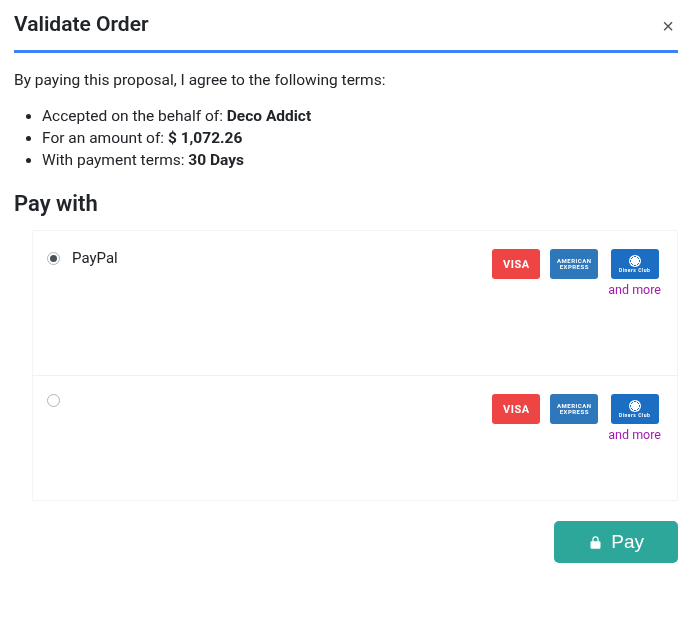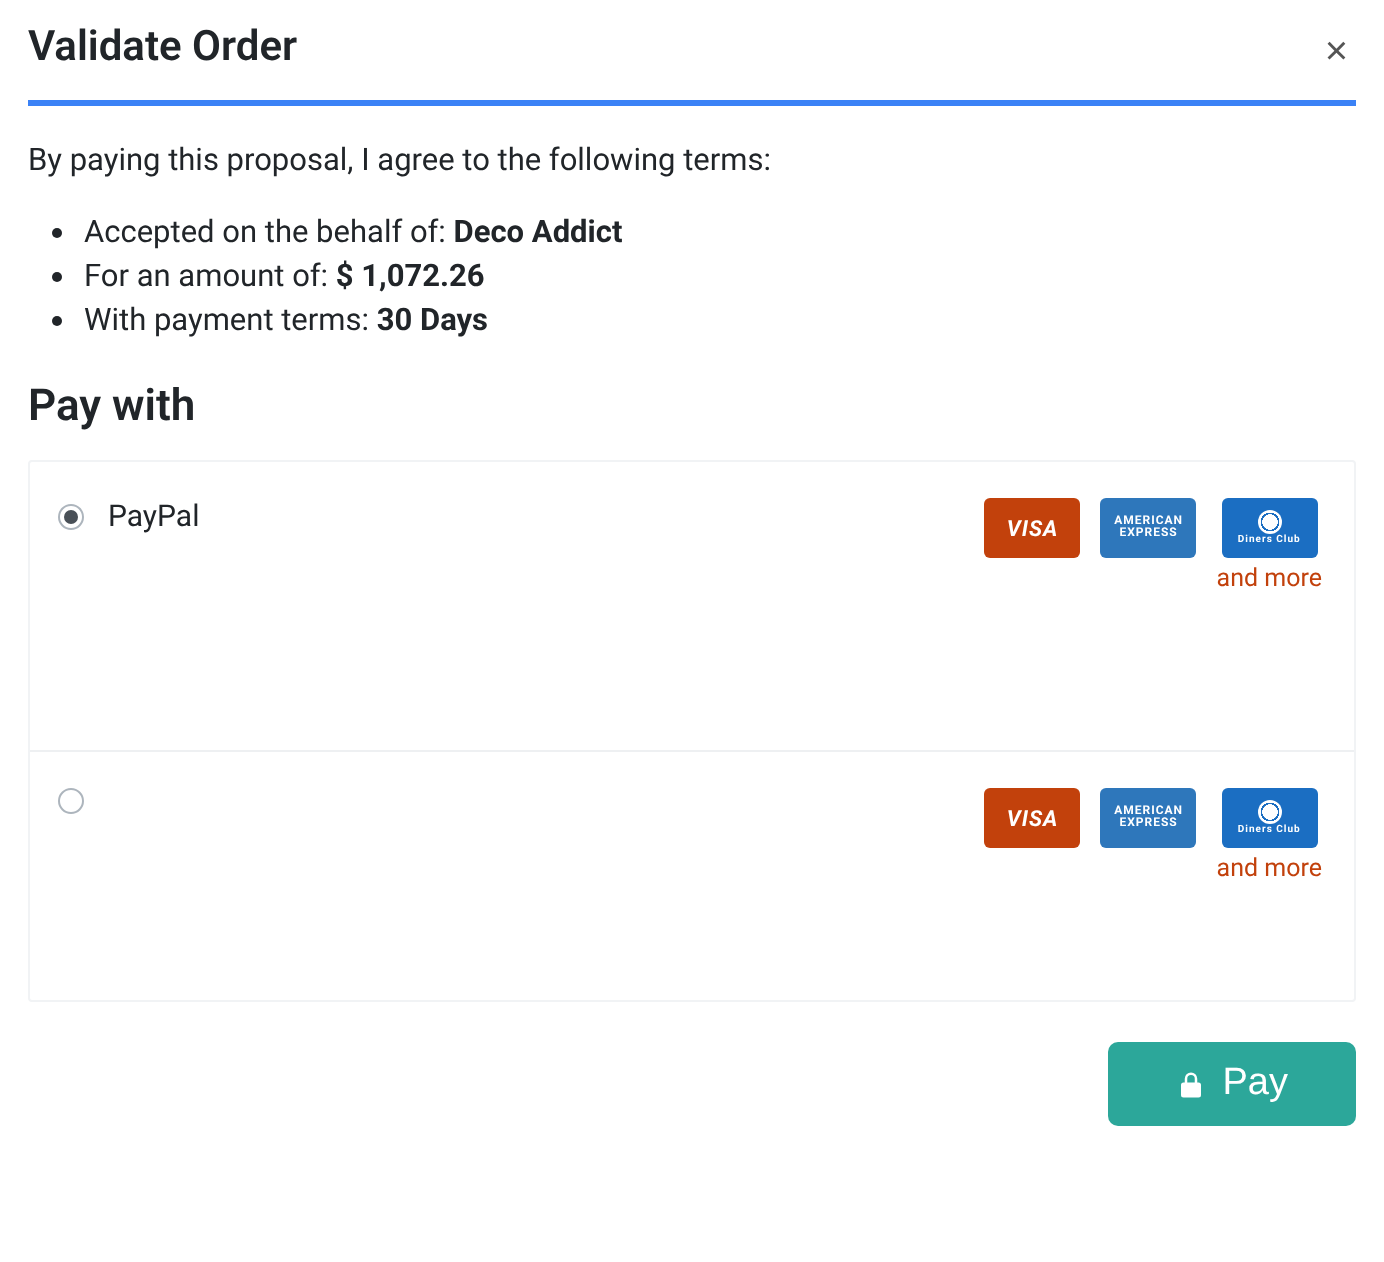--- a/index.html
+++ b/index.html
@@ -49,20 +49,21 @@
   }
   .bold { font-weight: 700; }
   h2.paywith {
     font-size: 22px;
     font-weight: 600;
     margin: 22px 0 14px 0;
   }
   .methods {
     border: 1px solid #f1f3f5;
     border-radius: 2px;
+    margin-left: 18px;
   }
   .method {
     display: flex;
     align-items: flex-start;
     justify-content: space-between;
     padding: 18px 16px 20px 14px;
     border-bottom: 1px solid #eef0f2;
     position: relative;
   }
   .method:last-child { border-bottom: none; }
@@ -108,30 +109,30 @@
     height: 30px;
     border-radius: 3px;
     display: flex;
     align-items: center;
     justify-content: center;
     color: #fff;
     font-size: 10px;
     font-weight: 700;
     letter-spacing: 0.5px;
   }
-  .visa  { background: #c2410c; font-style: italic; font-size: 11px; }
+  .visa  { background: #ef4444; font-size: 11px; }
   .amex  { background: #2e77bb; flex-direction: column; gap:0; font-size:6px; line-height:6px; text-align:center; }
   .diners{ background: #1b6ec2; flex-direction: column; gap:1px; font-size:5px; line-height:5px; text-align:center; }
   .diners .circle {
     width: 12px; height: 12px; border-radius: 50%;
     background: radial-gradient(circle, #fff 0 45%, #1b6ec2 46% 55%, #fff 56% 100%);
   }
   .andmore {
     font-size: 12.5px;
-    color: #c2410c;
+    color: #a21caf;
     margin-top: 3px;
     cursor: pointer;
   }
   .footer {
     display: flex;
     justify-content: flex-end;
     margin-top: 20px;
   }
   .pay-btn {
     background: #2ca79a;

